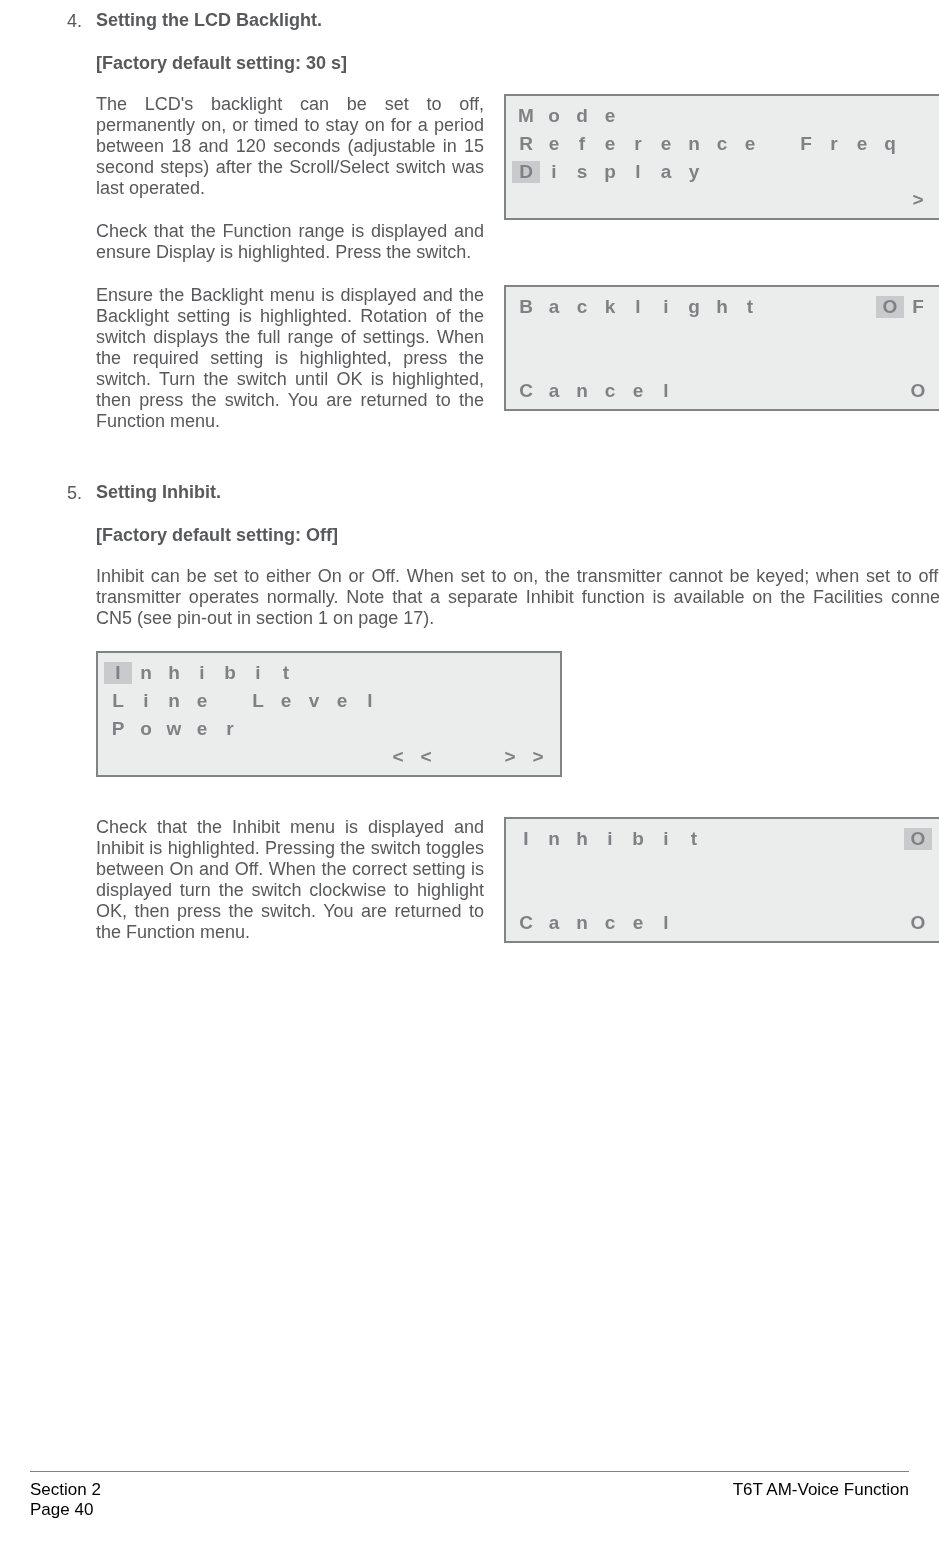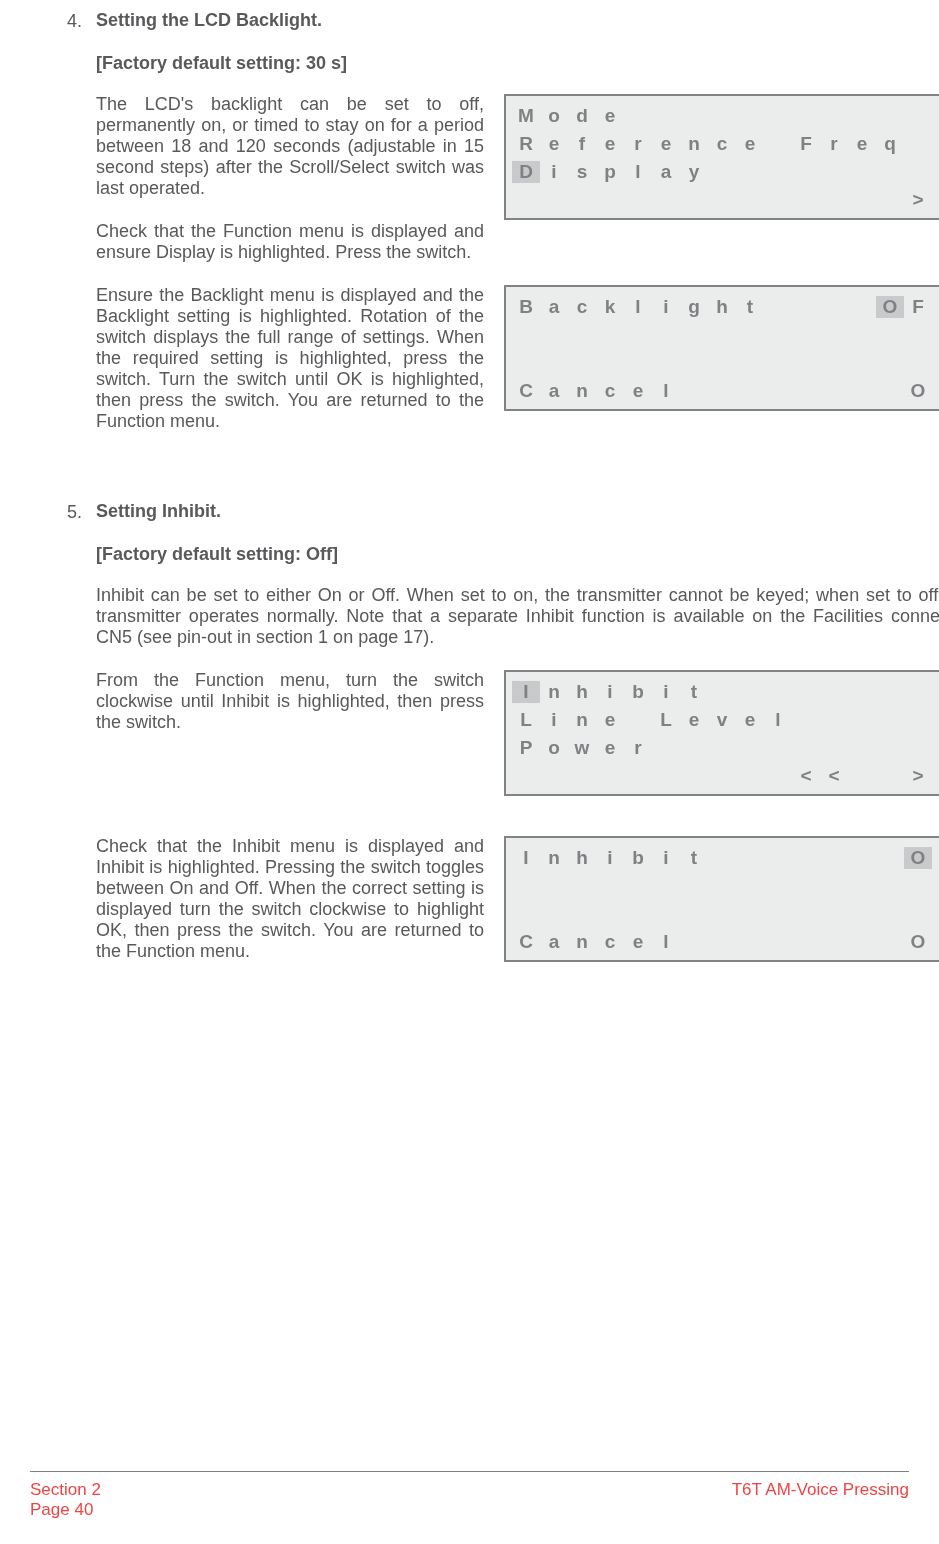--- a/index.html
+++ b/index.html
@@ -89,40 +89,40 @@
     border-top: 1.5px solid #808184;
   }
   .footer {
     position: absolute;
     left: 30px;
     right: 30px;
     bottom: 24px;
     display: flex;
     justify-content: space-between;
     font-size: 17px;
-    color: #ef4444;
+    color: #000000;
   }
   .footer-left { text-align: left; }
   .footer-right { text-align: right; }
 </style>
 </head>
 <body>
 
 <div class="page">
 
   <div class="row">
     <div class="num">4.</div>
     <div class="content">
       <p class="heading">Setting the LCD Backlight.</p>
       <p class="subheading">[Factory default setting: 30 s]</p>
 
       <div class="flex-block">
         <div class="left-col">
           <p class="para">The LCD's backlight can be set to off, permanently on, or timed to stay on for a period between 18 and 120 seconds (adjustable in 15 second steps) after the Scroll/Select switch was last operated.</p>
-          <p class="para">Check that the Function menu is displayed and ensure Display is highlighted. Press the switch.</p>
+          <p class="para">Check that the Function range is displayed and ensure Display is highlighted. Press the switch.</p>
         </div>
         <div class="lcd">
             <div class="lcd-row">
               <div class="lcd-cell">M</div>
               <div class="lcd-cell">o</div>
               <div class="lcd-cell">d</div>
               <div class="lcd-cell">e</div>
               <div class="lcd-cell"></div>
               <div class="lcd-cell"></div>
               <div class="lcd-cell"></div>
@@ -188,21 +188,21 @@
               <div class="lcd-cell"></div>
               <div class="lcd-cell"></div>
               <div class="lcd-cell">&gt;</div>
               <div class="lcd-cell">&gt;</div>
             </div>
           </div>
       </div>
 
       <div class="flex-block" style="margin-top:0px;">
         <div class="left-col">
-          <p class="para" style="margin-bottom:27px;">Ensure the Backlight menu is displayed and the Backlight setting is highlighted. Rotation of the switch displays the full range of settings. When the required setting is highlighted, press the switch. Turn the switch until OK is highlighted, then press the switch. You are returned to the Function menu.</p>
+          <p class="para" style="margin-bottom:8px;">Ensure the Backlight menu is displayed and the Backlight setting is highlighted. Rotation of the switch displays the full range of settings. When the required setting is highlighted, press the switch. Turn the switch until OK is highlighted, then press the switch. You are returned to the Function menu.</p>
         </div>
         <div class="lcd">
             <div class="lcd-row">
               <div class="lcd-cell">B</div>
               <div class="lcd-cell">a</div>
               <div class="lcd-cell">c</div>
               <div class="lcd-cell">k</div>
               <div class="lcd-cell">l</div>
               <div class="lcd-cell">i</div>
               <div class="lcd-cell">g</div>
@@ -278,23 +278,20 @@
   <div style="height:42px;"></div>
 
   <div class="row">
     <div class="num">5.</div>
     <div class="content">
       <p class="heading">Setting Inhibit.</p>
       <p class="subheading">[Factory default setting: Off]</p>
       <p class="para">Inhibit can be set to either On or Off. When set to on, the transmitter cannot be keyed; when set to off the transmitter operates normally. Note that a separate Inhibit function is available on the Facilities connector CN5 (see pin-out in section 1 on page 17).</p>
 
       <div class="flex-block">
-        <div class="left-col">
-          <p class="para">From the Function menu, turn the switch clockwise until Inhibit is highlighted, then press the switch.</p>
-        </div>
         <div class="lcd">
             <div class="lcd-row">
               <div class="lcd-cell hl">I</div>
               <div class="lcd-cell">n</div>
               <div class="lcd-cell">h</div>
               <div class="lcd-cell">i</div>
               <div class="lcd-cell">b</div>
               <div class="lcd-cell">i</div>
               <div class="lcd-cell">t</div>
               <div class="lcd-cell"></div>
@@ -447,16 +444,16 @@
       </div>
     </div>
   </div>
 
   <div class="footer-line"></div>
   <div class="footer">
     <div class="footer-left">
       <div>Section 2</div>
       <div>Page 40</div>
     </div>
-    <div class="footer-right">T6T AM-Voice Pressing</div>
+    <div class="footer-right">T6T AM-Voice Function</div>
   </div>
 
 </div>
 
 </body></html>

